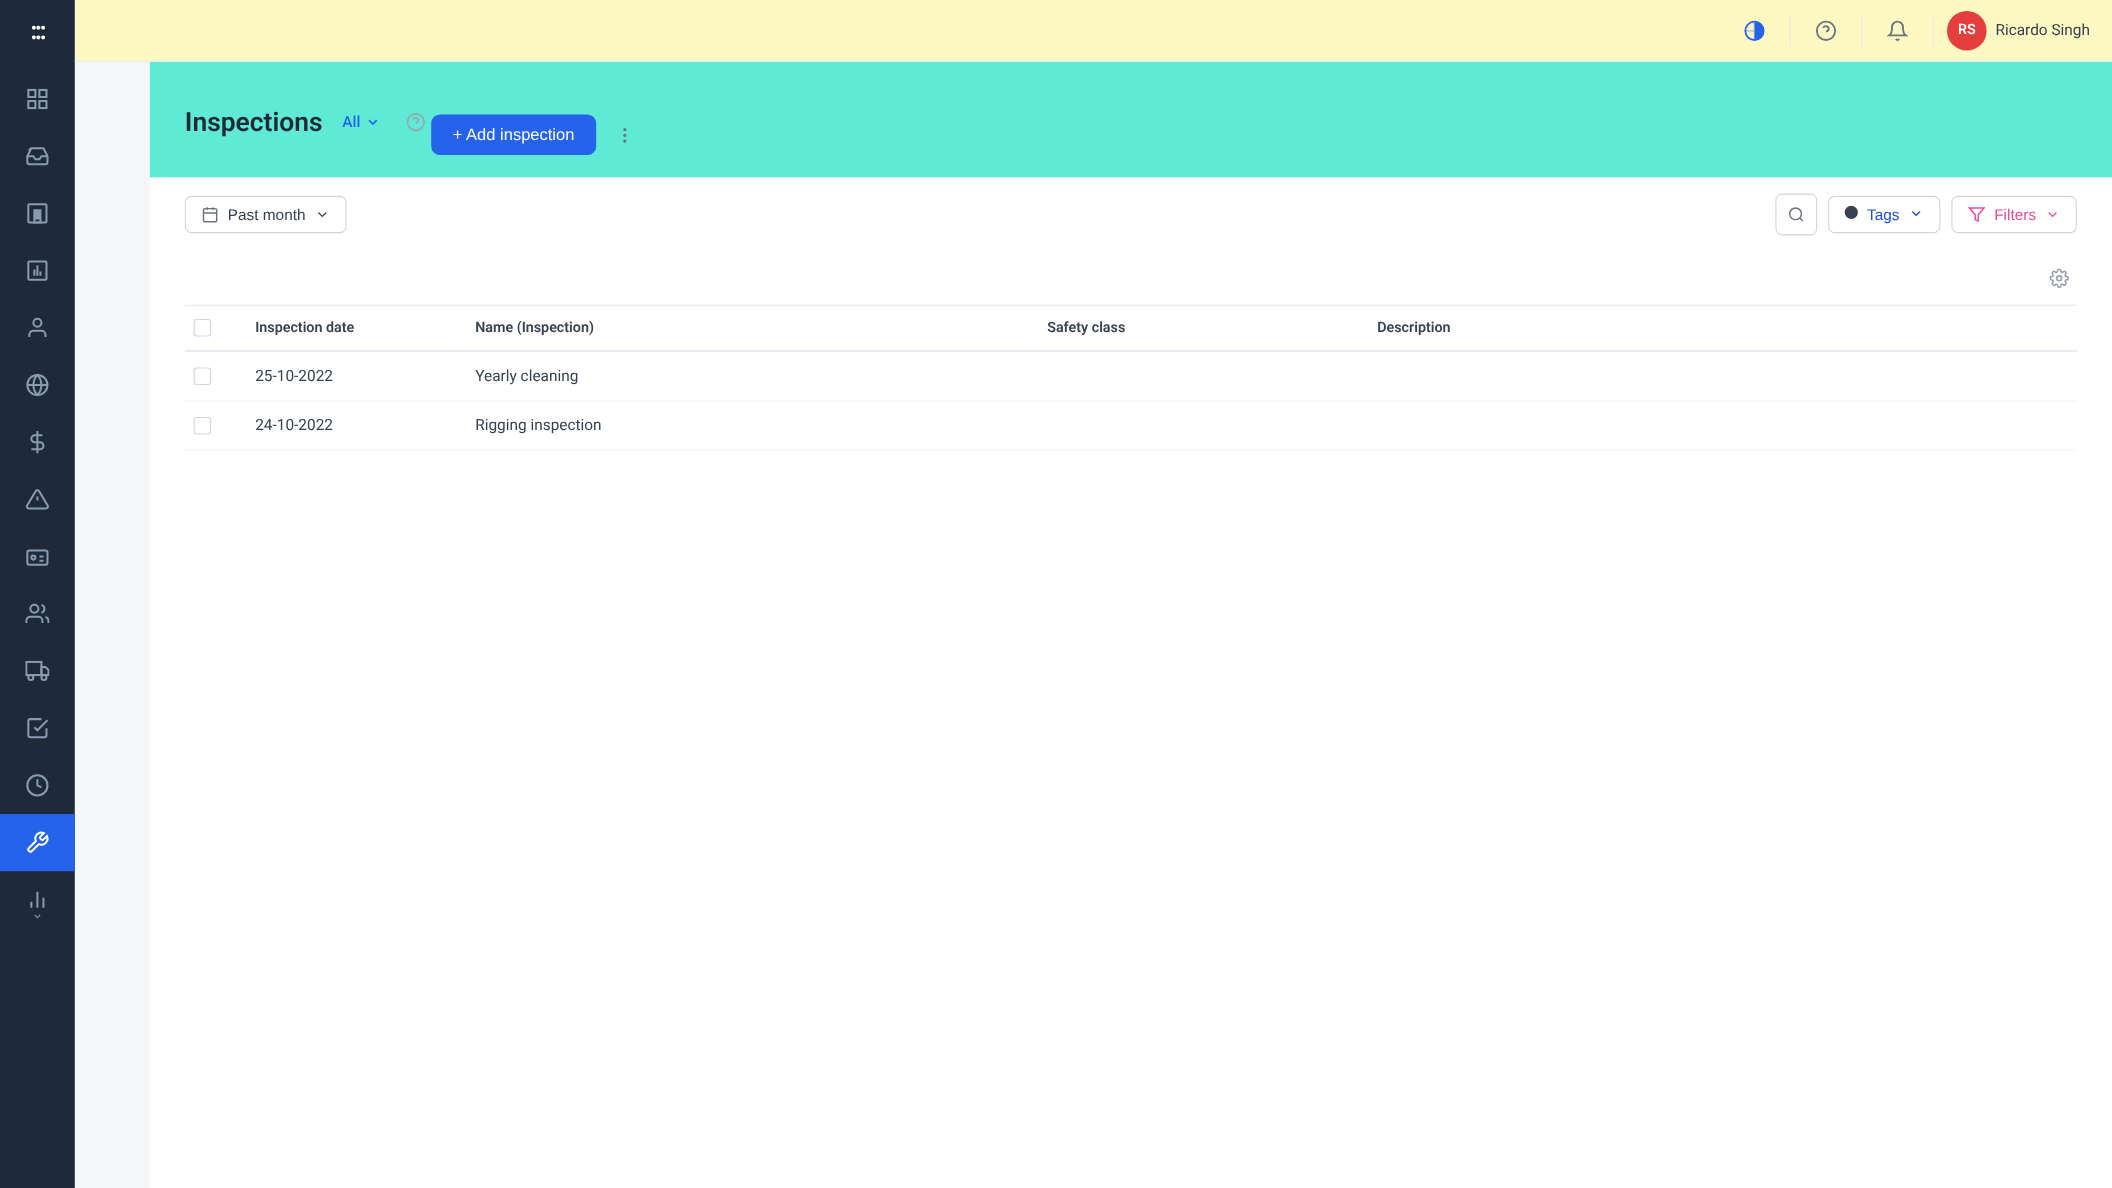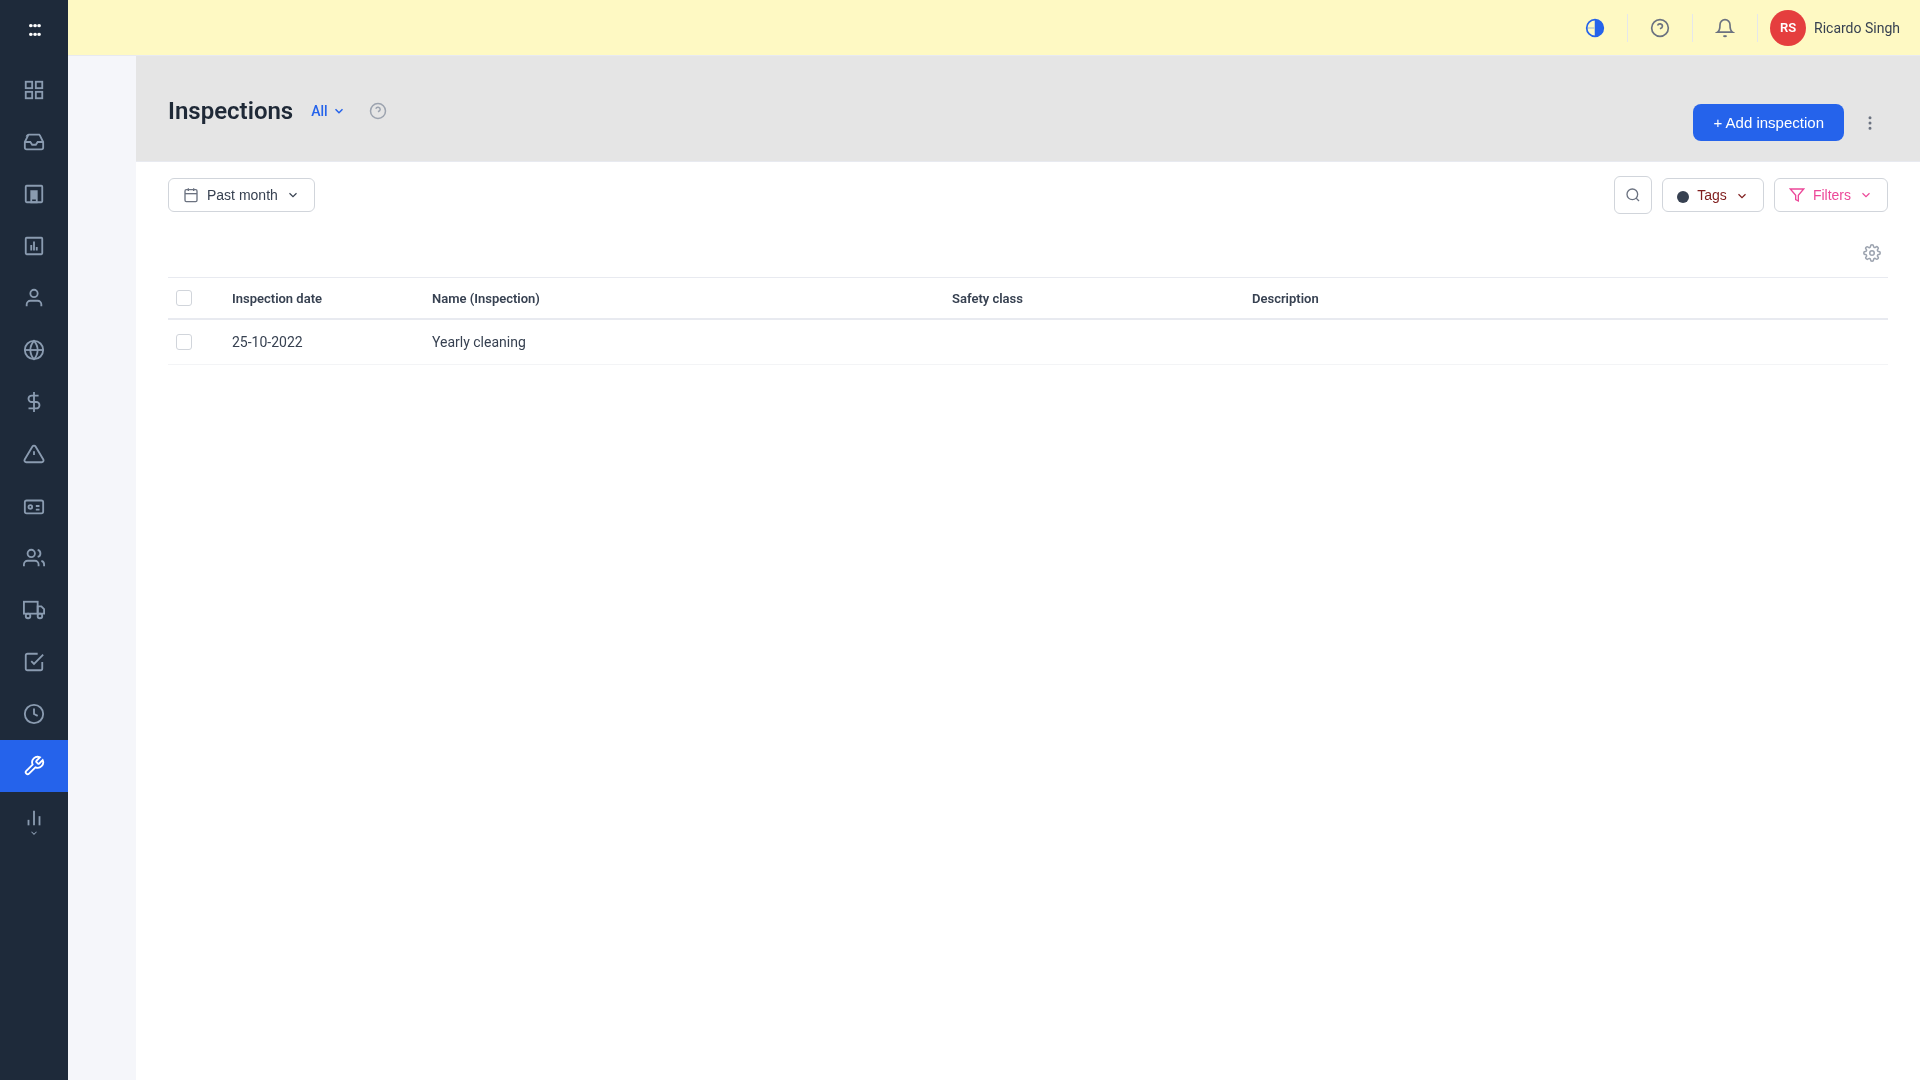--- a/index.html
+++ b/index.html
@@ -107,23 +107,22 @@
       background: #ffffff;
       display: flex;
       flex-direction: column;
       overflow: hidden;
     }
 
     
     .page-header {
       display: flex;
       align-items: center;
-      justify-content: space-between;
       padding: 24px 32px 20px;
-      background: #e5e5e5;
+      background: #5eead4;
       border-bottom: 1px solid #e8eaf0;
     }
     .page-title-area {
       display: flex;
       align-items: center;
       gap: 12px;
     }
     .page-title {
       font-size: 24px;
       font-weight: 600;
@@ -218,28 +217,28 @@
       align-items: center;
       justify-content: center;
       background: #ffffff;
       border: 1px solid #d1d5db;
       color: #6b7280;
       cursor: pointer;
     }
 
     .tags-btn {
       display: flex;
-      align-items: flex-end;
+      align-items: flex-start;
       gap: 8px;
       background: #ffffff;
       border: 1px solid #d1d5db;
       border-radius: 6px;
       padding: 8px 14px;
       font-size: 14px;
-      color: #7f1d1d;
+      color: #1d4ed8;
       cursor: pointer;
     }
     .tag-dot {
       width: 12px;
       height: 12px;
       border-radius: 50%;
       background: #374151;
     }
 
     .filters-btn {
@@ -594,17 +593,26 @@
       <tbody id="table-body">
       <tr>
       <td>
         <div class="checkbox"></div>
       </td>
       <td>25-10-2022</td>
       <td>Yearly cleaning</td>
       <td></td>
       <td></td>
     </tr>
+          <tr>
+      <td>
+        <div class="checkbox"></div>
+      </td>
+      <td>24-10-2022</td>
+      <td>Rigging inspection</td>
+      <td></td>
+      <td></td>
+    </tr>
         </tbody>
     </table>
   </div>
 
 </div>
 
 </body></html>

